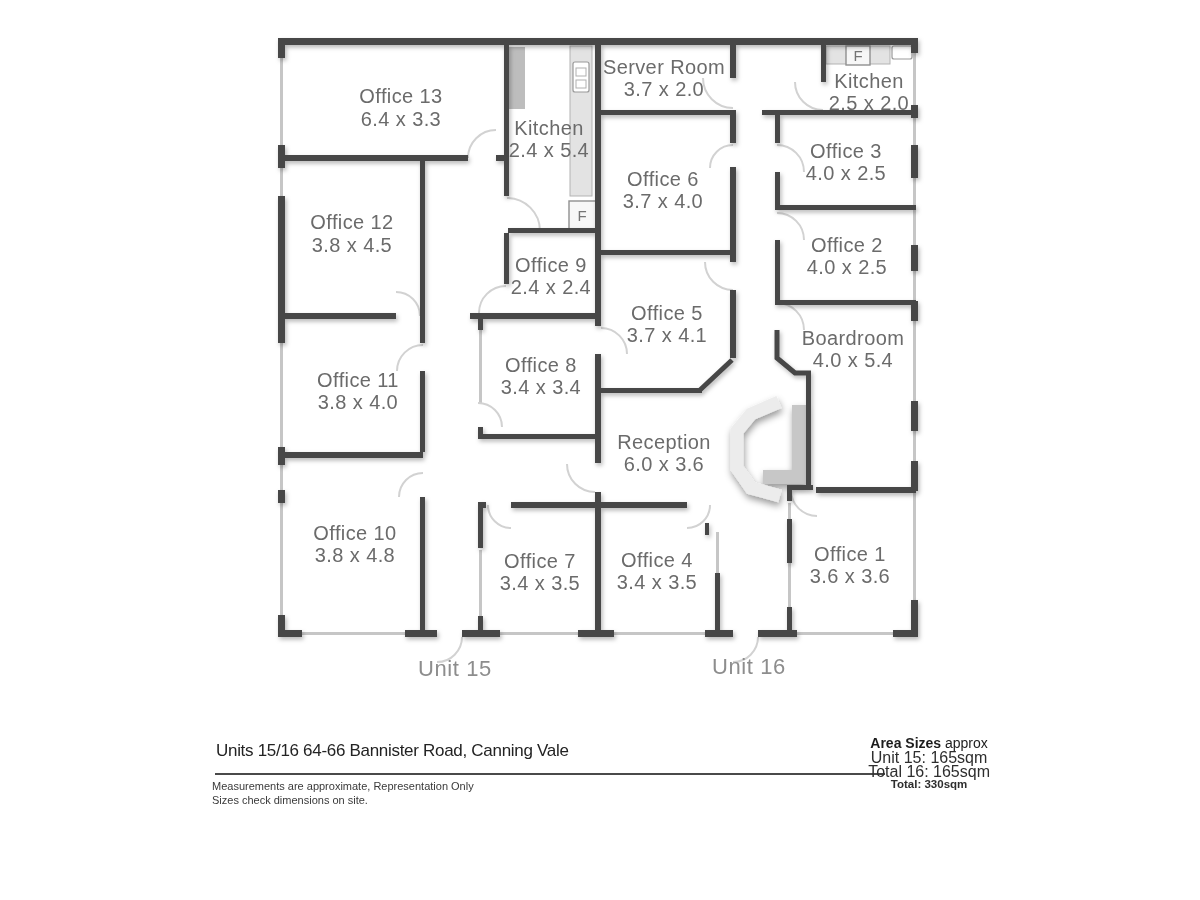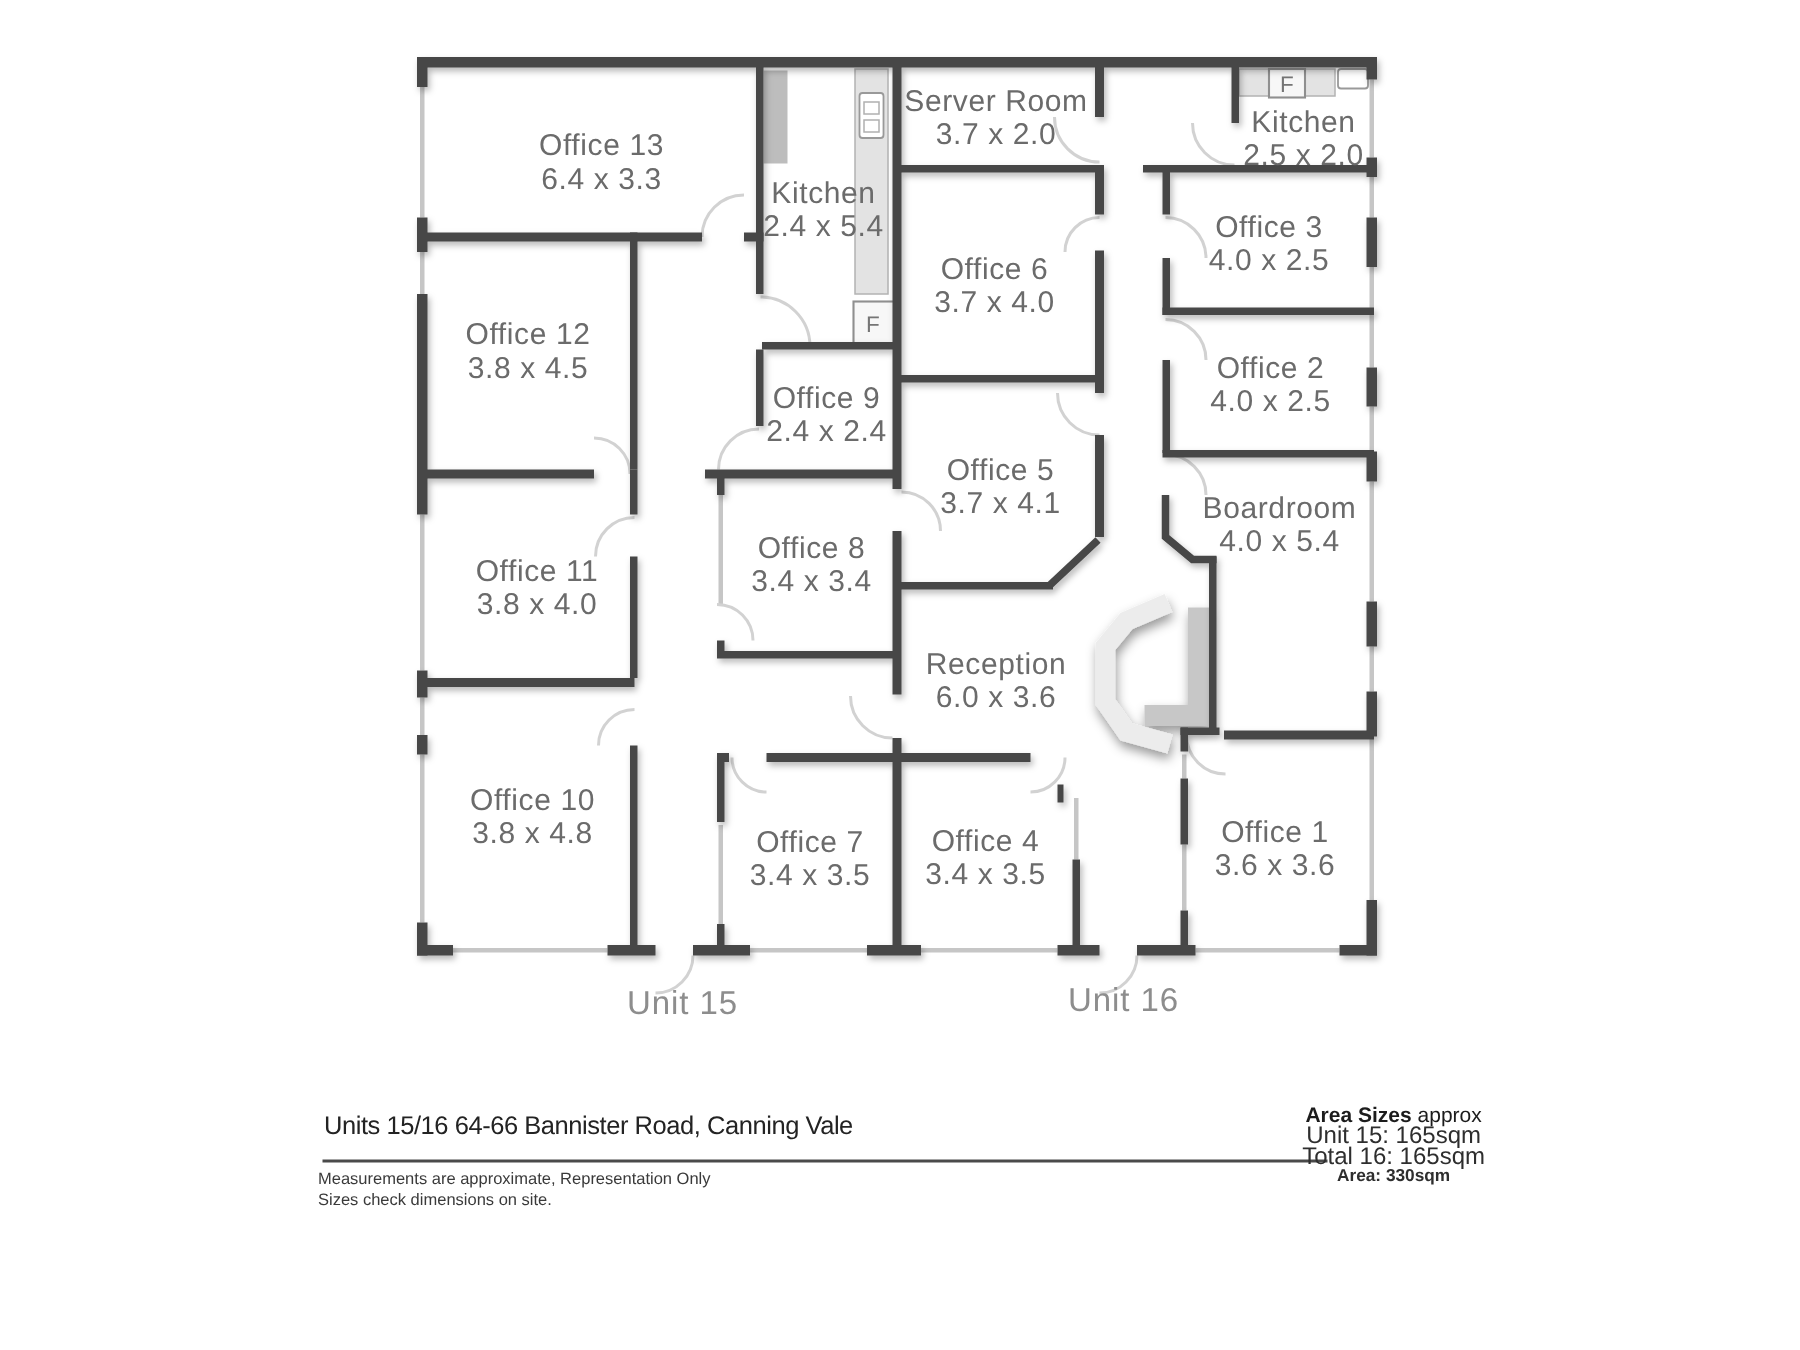--- a/index.html
+++ b/index.html
@@ -228,15 +228,15 @@
   <div class="footer-title">Units 15/16 64-66 Bannister Road, Canning Vale</div>
   <div class="footer-rule"></div>
   <div class="footer-notes">
     <div>Measurements are approximate, Representation Only</div>
     <div>Sizes check dimensions on site.</div>
   </div>
   <div class="area-block">
     <div class="area-title"><b>Area Sizes</b><span> approx</span></div>
     <div class="area-line">Unit 15: 165sqm</div>
     <div class="area-line">Total 16: 165sqm</div>
-    <div class="area-line area-total">Area: 330sqm</div>
+    <div class="area-line area-total">Total: 330sqm</div>
   </div>
 </div>
 
 </body></html>

